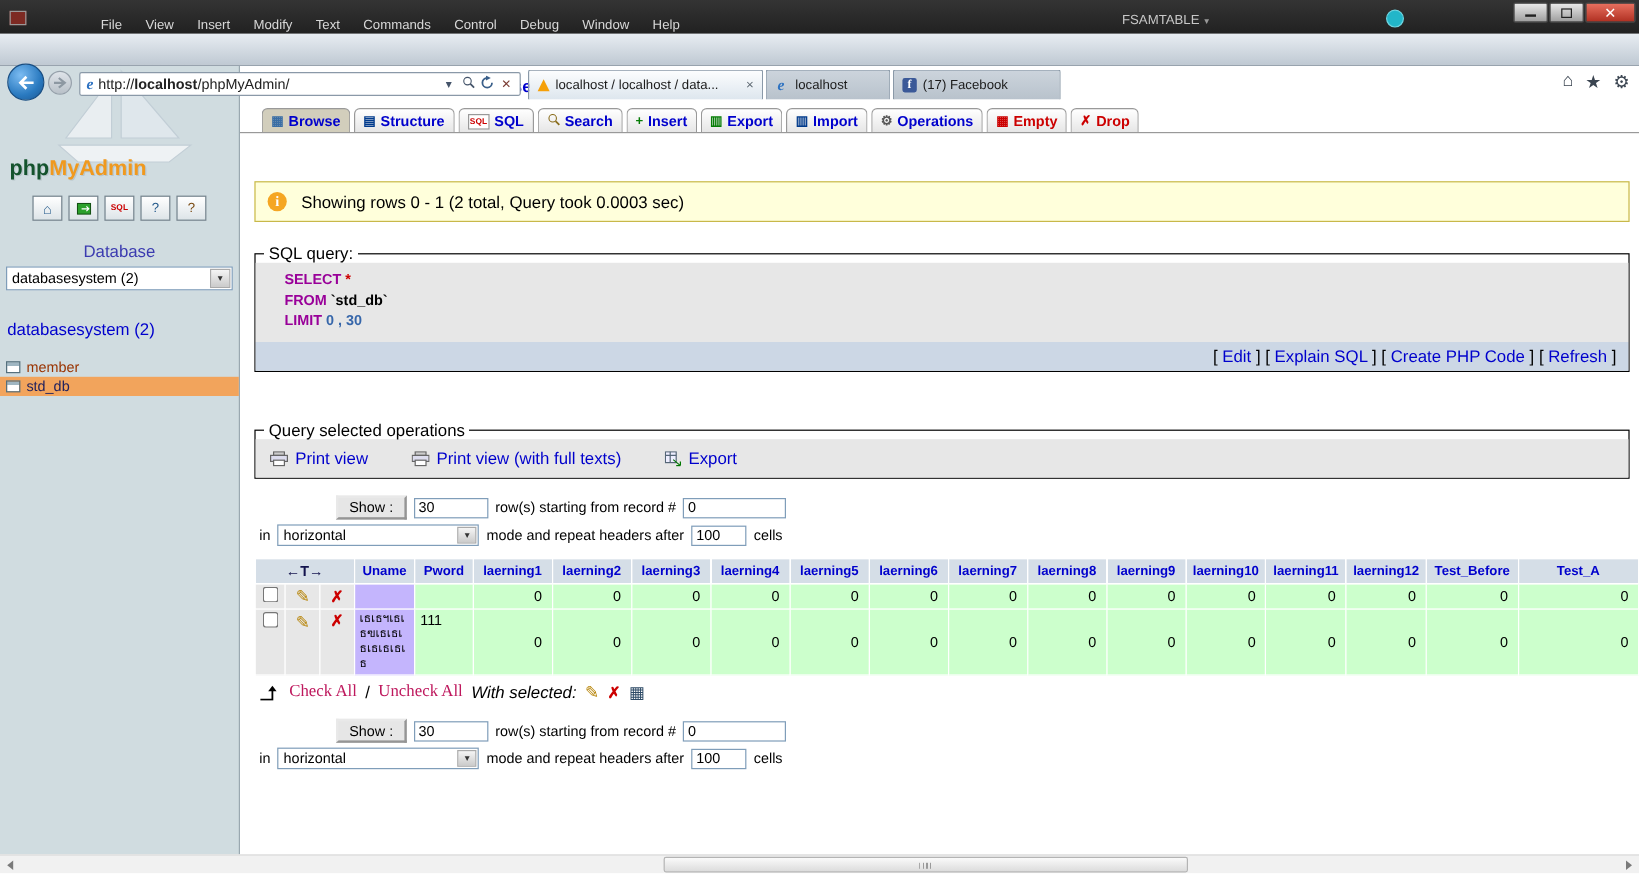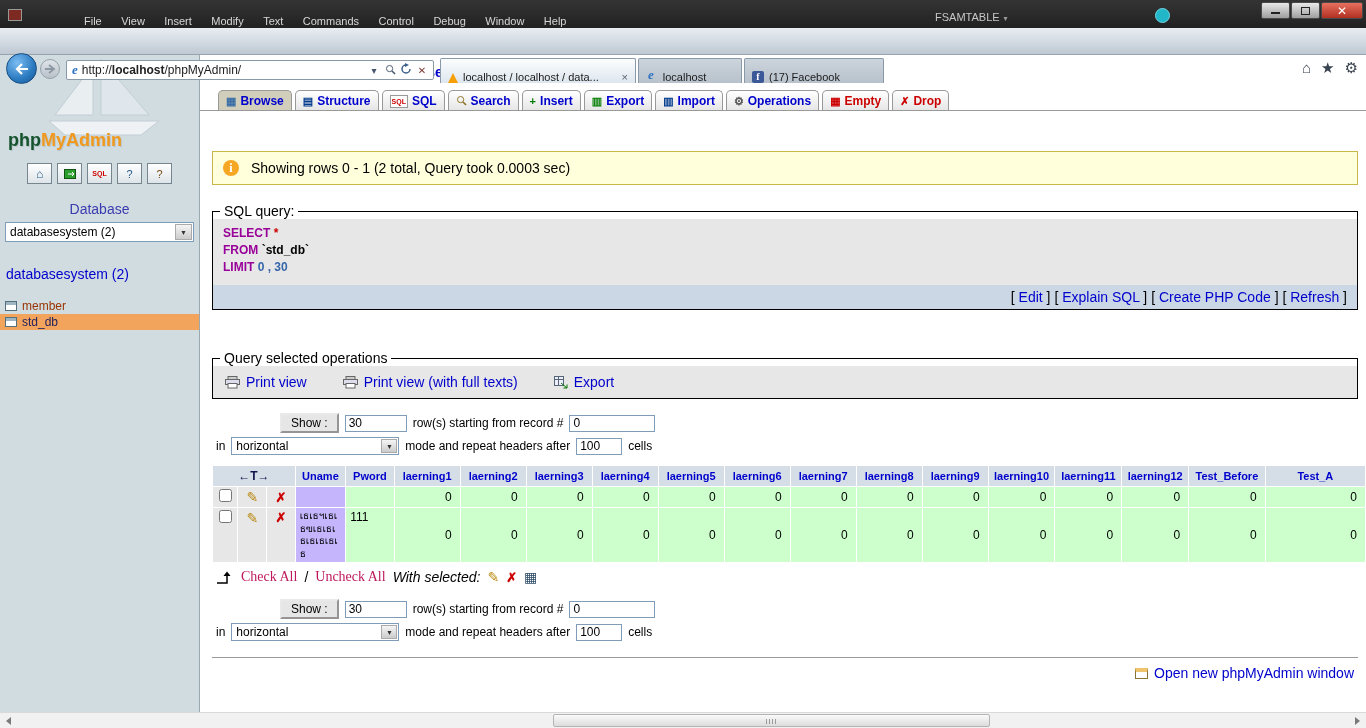--- a/index.html
+++ b/index.html
@@ -36,21 +36,21 @@
               display:flex; align-items:center; justify-content:center; }
   .addr { position:absolute; left:66px; top:32px; width:368px; height:20px; background:#fff;
           border:1px solid #8a99a8; border-radius:2px; display:flex; align-items:center;
           font-size:12px; padding:0 3px; z-index:4; }
   .e-icon { font-family:"Liberation Serif", serif; font-style:italic; font-weight:bold;
             color:#2f73c2; font-size:13px; margin:0 4px 0 2px; }
   .addr .url { flex:1; color:#222; white-space:nowrap; overflow:hidden; }
   .addr .url b { font-weight:bold; }
   .addr-ico { width:16px; text-align:center; color:#44546a; font-size:10px; }
   .tabs { position:absolute; left:440px; top:30px; height:25px; display:flex; z-index:3; }
-  .tab { height:25px; display:flex; align-items:flex-end; gap:5px; padding:0 7px; font-size:11px;
+  .tab { height:25px; display:flex; align-items:center; gap:5px; padding:0 7px; font-size:11px;
          color:#1b1b1b; border:1px solid #8a99a8; border-bottom:none; border-radius:2px 2px 0 0;
          margin-right:2px; background:linear-gradient(#ccd4dc,#b8c2cc); white-space:nowrap; overflow:hidden; }
   .tab.active { background:linear-gradient(#fcfdfe,#dde6ee); width:196px; }
   .tab .close-x { margin-left:auto; color:#5b6670; font-size:11px; }
   .pma-mini { width:0; height:0; border-left:5px solid transparent; border-right:5px solid transparent;
               border-bottom:10px solid #f5a009; display:inline-block; }
   .fb-ico { width:12px; height:12px; background:#3b5998; border-radius:2px; color:#fff;
             font-family:"Liberation Serif", serif; font-weight:bold; font-size:10px; line-height:12px;
             text-align:center; display:inline-block; }
   .browser-icons { position:absolute; right:8px; top:31px; display:flex; gap:10px;
@@ -104,21 +104,21 @@
   .ti-sql { font-size:7px; font-weight:bold; color:#c00; border:1px solid #999; padding:0 1px; background:#fff; }
 
   .notice { margin:40px 8px 0 12px; border:1px solid #c8b84a; background:#ffffdb;
             padding:8px 10px; font-size:14px; display:flex; align-items:center; gap:12px; }
   .notice-ico { width:16px; height:16px; border-radius:50%; background:#f5a623; color:#fff;
                 font-family:"Liberation Serif", serif; font-weight:bold; font-size:12px;
                 display:flex; align-items:center; justify-content:center; flex:none; }
 
   fieldset { border:1px solid #000; margin:18px 8px 0 12px; padding:0; }
   legend { font-size:14px; color:#000; margin-left:7px; padding:0 4px; }
-  .sql-body { background:#e7e7e7; padding:6px 10px 10px; font-size:12px; font-weight:bold;
+  .sql-body { background:#e7e7e7; padding:6px 24px 10px; font-size:12px; font-weight:bold;
               line-height:1.4; min-height:56px; }
   .kw { color:#990099; } .star { color:#cc0000; } .ident { color:#000; } .num { color:#3666aa; }
   .sql-footer { background:#ccd7e5; padding:4px 10px; font-size:14px; text-align:right; }
   .sql-footer a { color:#0000cc; text-decoration:none; }
   .bk { color:#000; }
   .ops-fieldset { margin-top:40px; }
   .ops-body { background:#e7e7e7; padding:8px 12px; display:flex; gap:36px; font-size:14px; align-items:center; }
   .ops-body a { color:#0000cc; text-decoration:none; display:flex; align-items:center; gap:6px; }
 
   .pager-block { margin-top:14px; font-size:12px; }
@@ -563,23 +563,20 @@
           <div class="fake-select">
             <span>horizontal</span>
             <span class="arrow-box">▼</span>
           </div>
           <span>mode and repeat headers after</span>
           <input class="txt w46" value="100" style="">
           <span>cells</span>
         </div>
       </div>
 
-      <div class="main-footer">
-        <a href="#"><span class="newwin-ico"></span><span>Open new phpMyAdmin window</span></a>
-      </div>
 
     </div>
   </div>
 
   <div class="hscroll">
     <div class="hs-arrow hs-left">
         <span class="tri-l"></span>
       </div>
     <div class="hs-thumb">
         <span class="hs-grip"></span>

